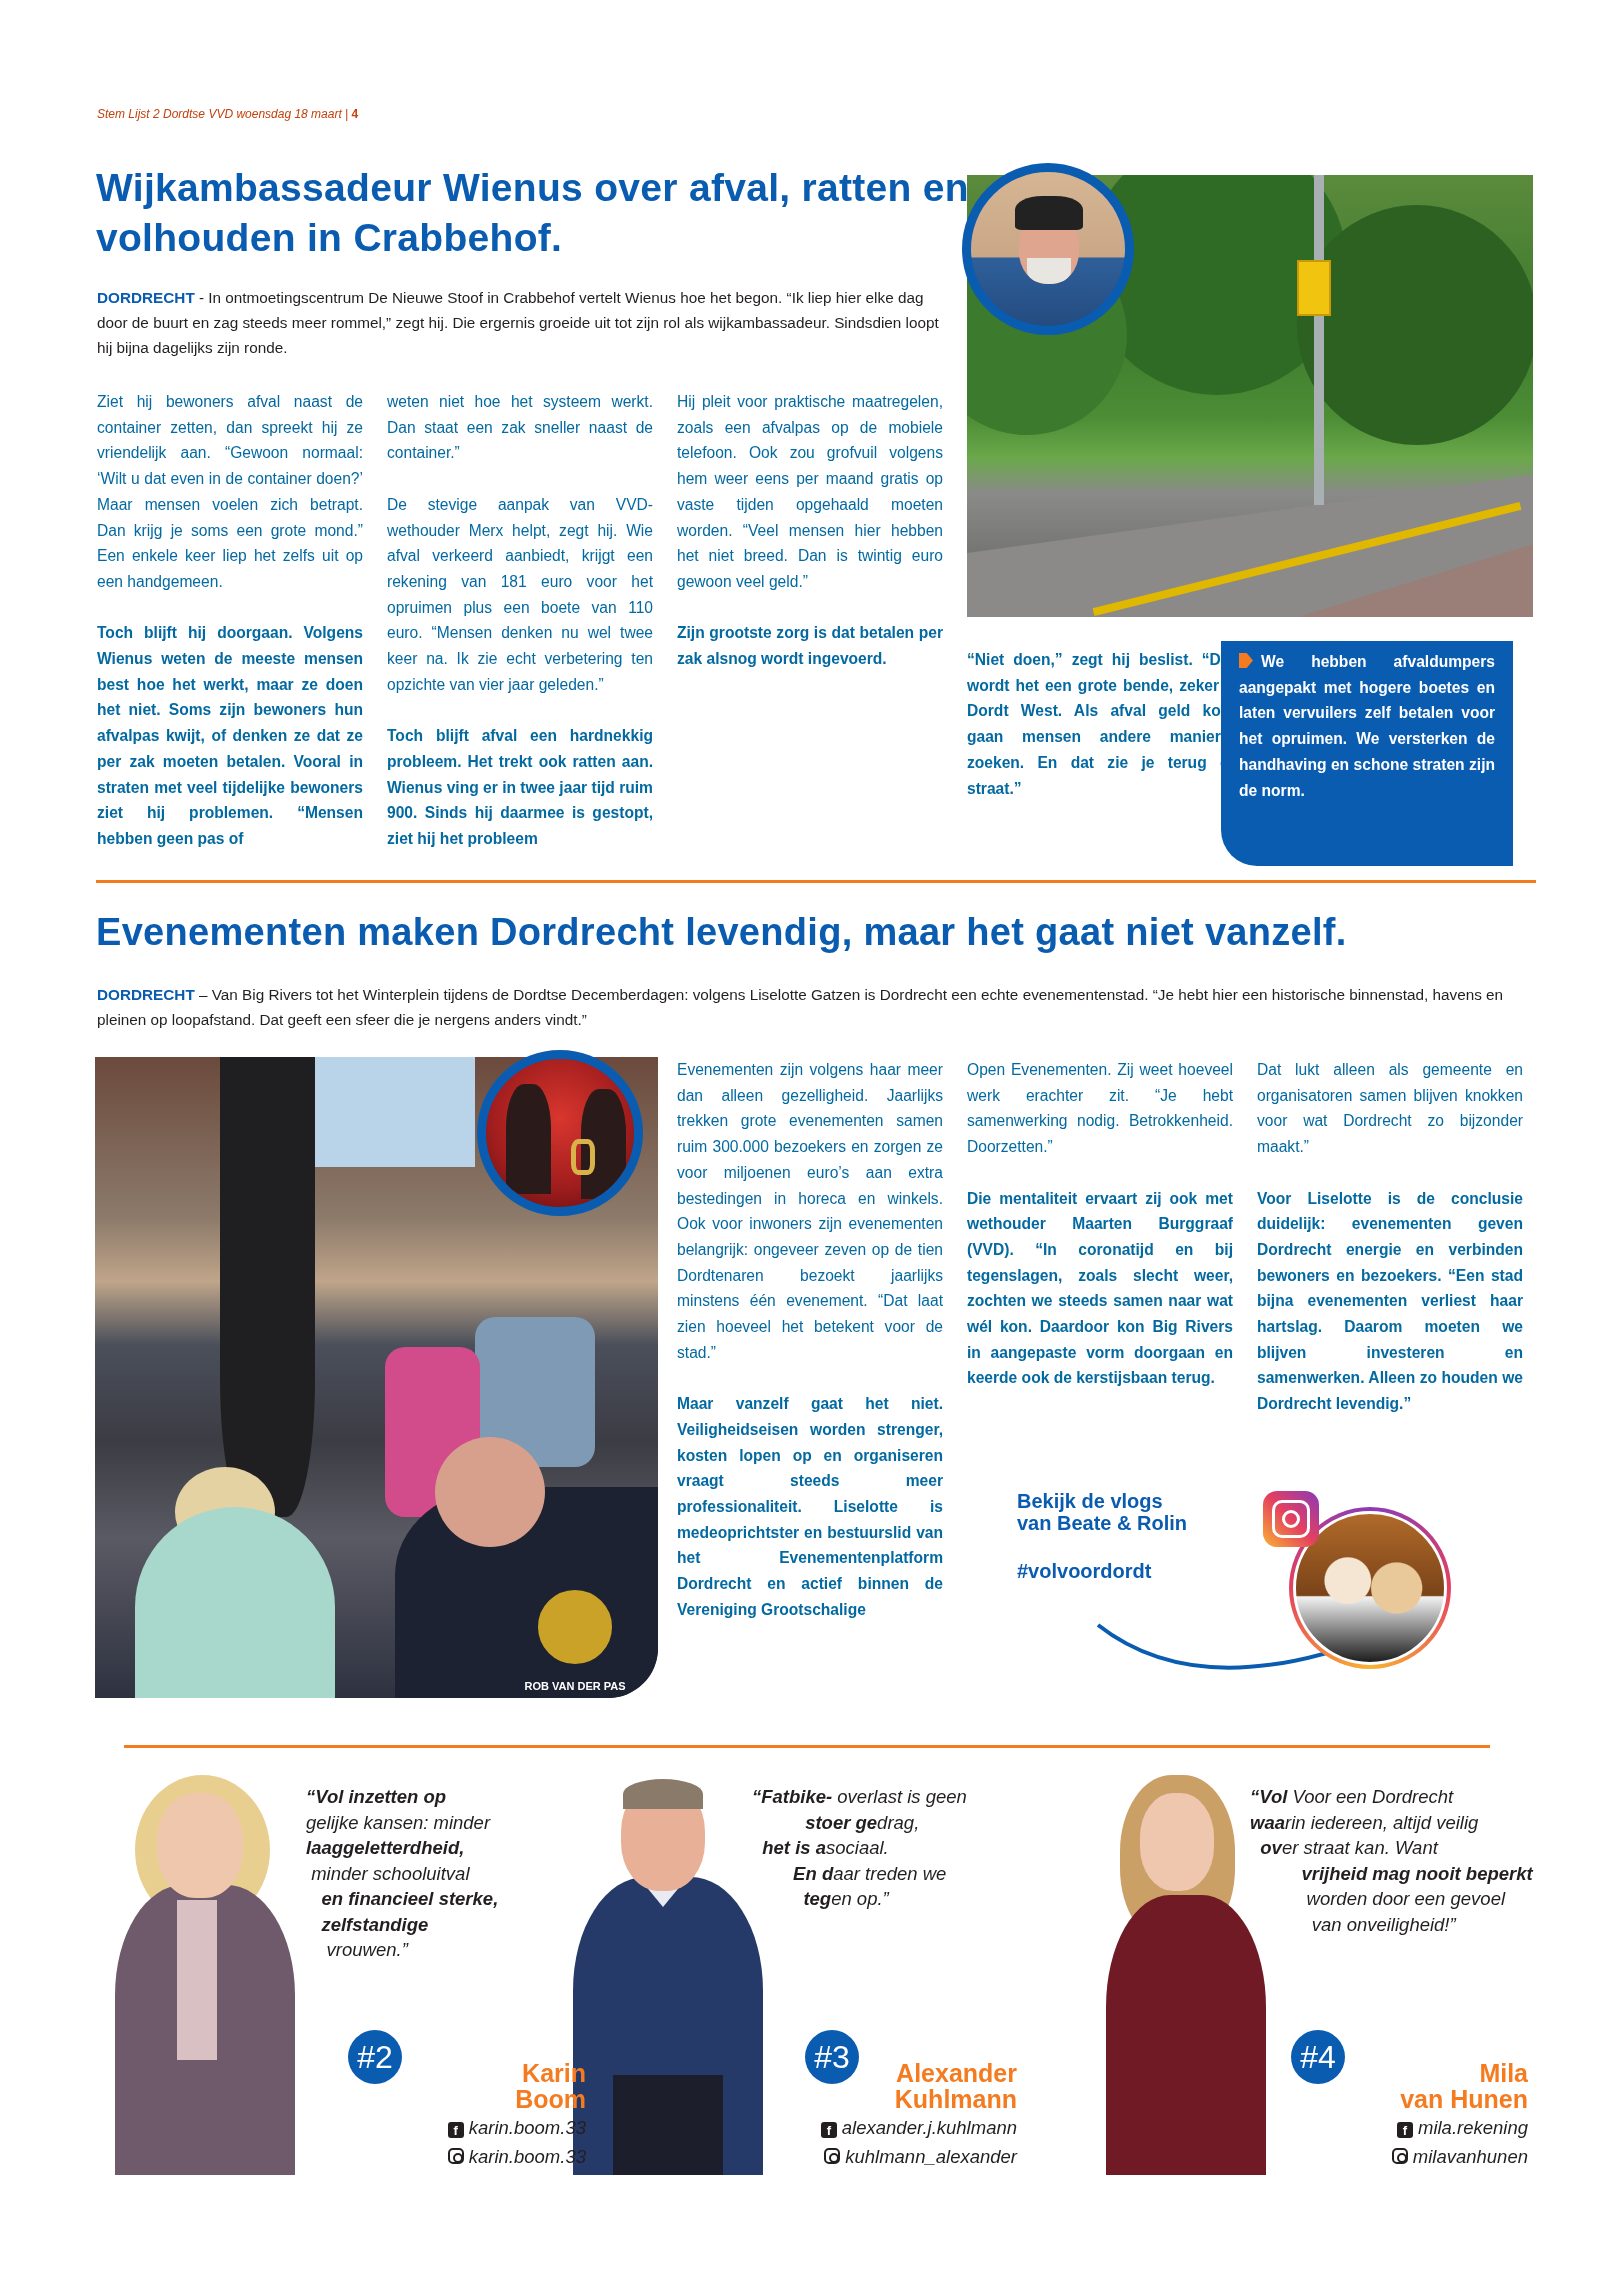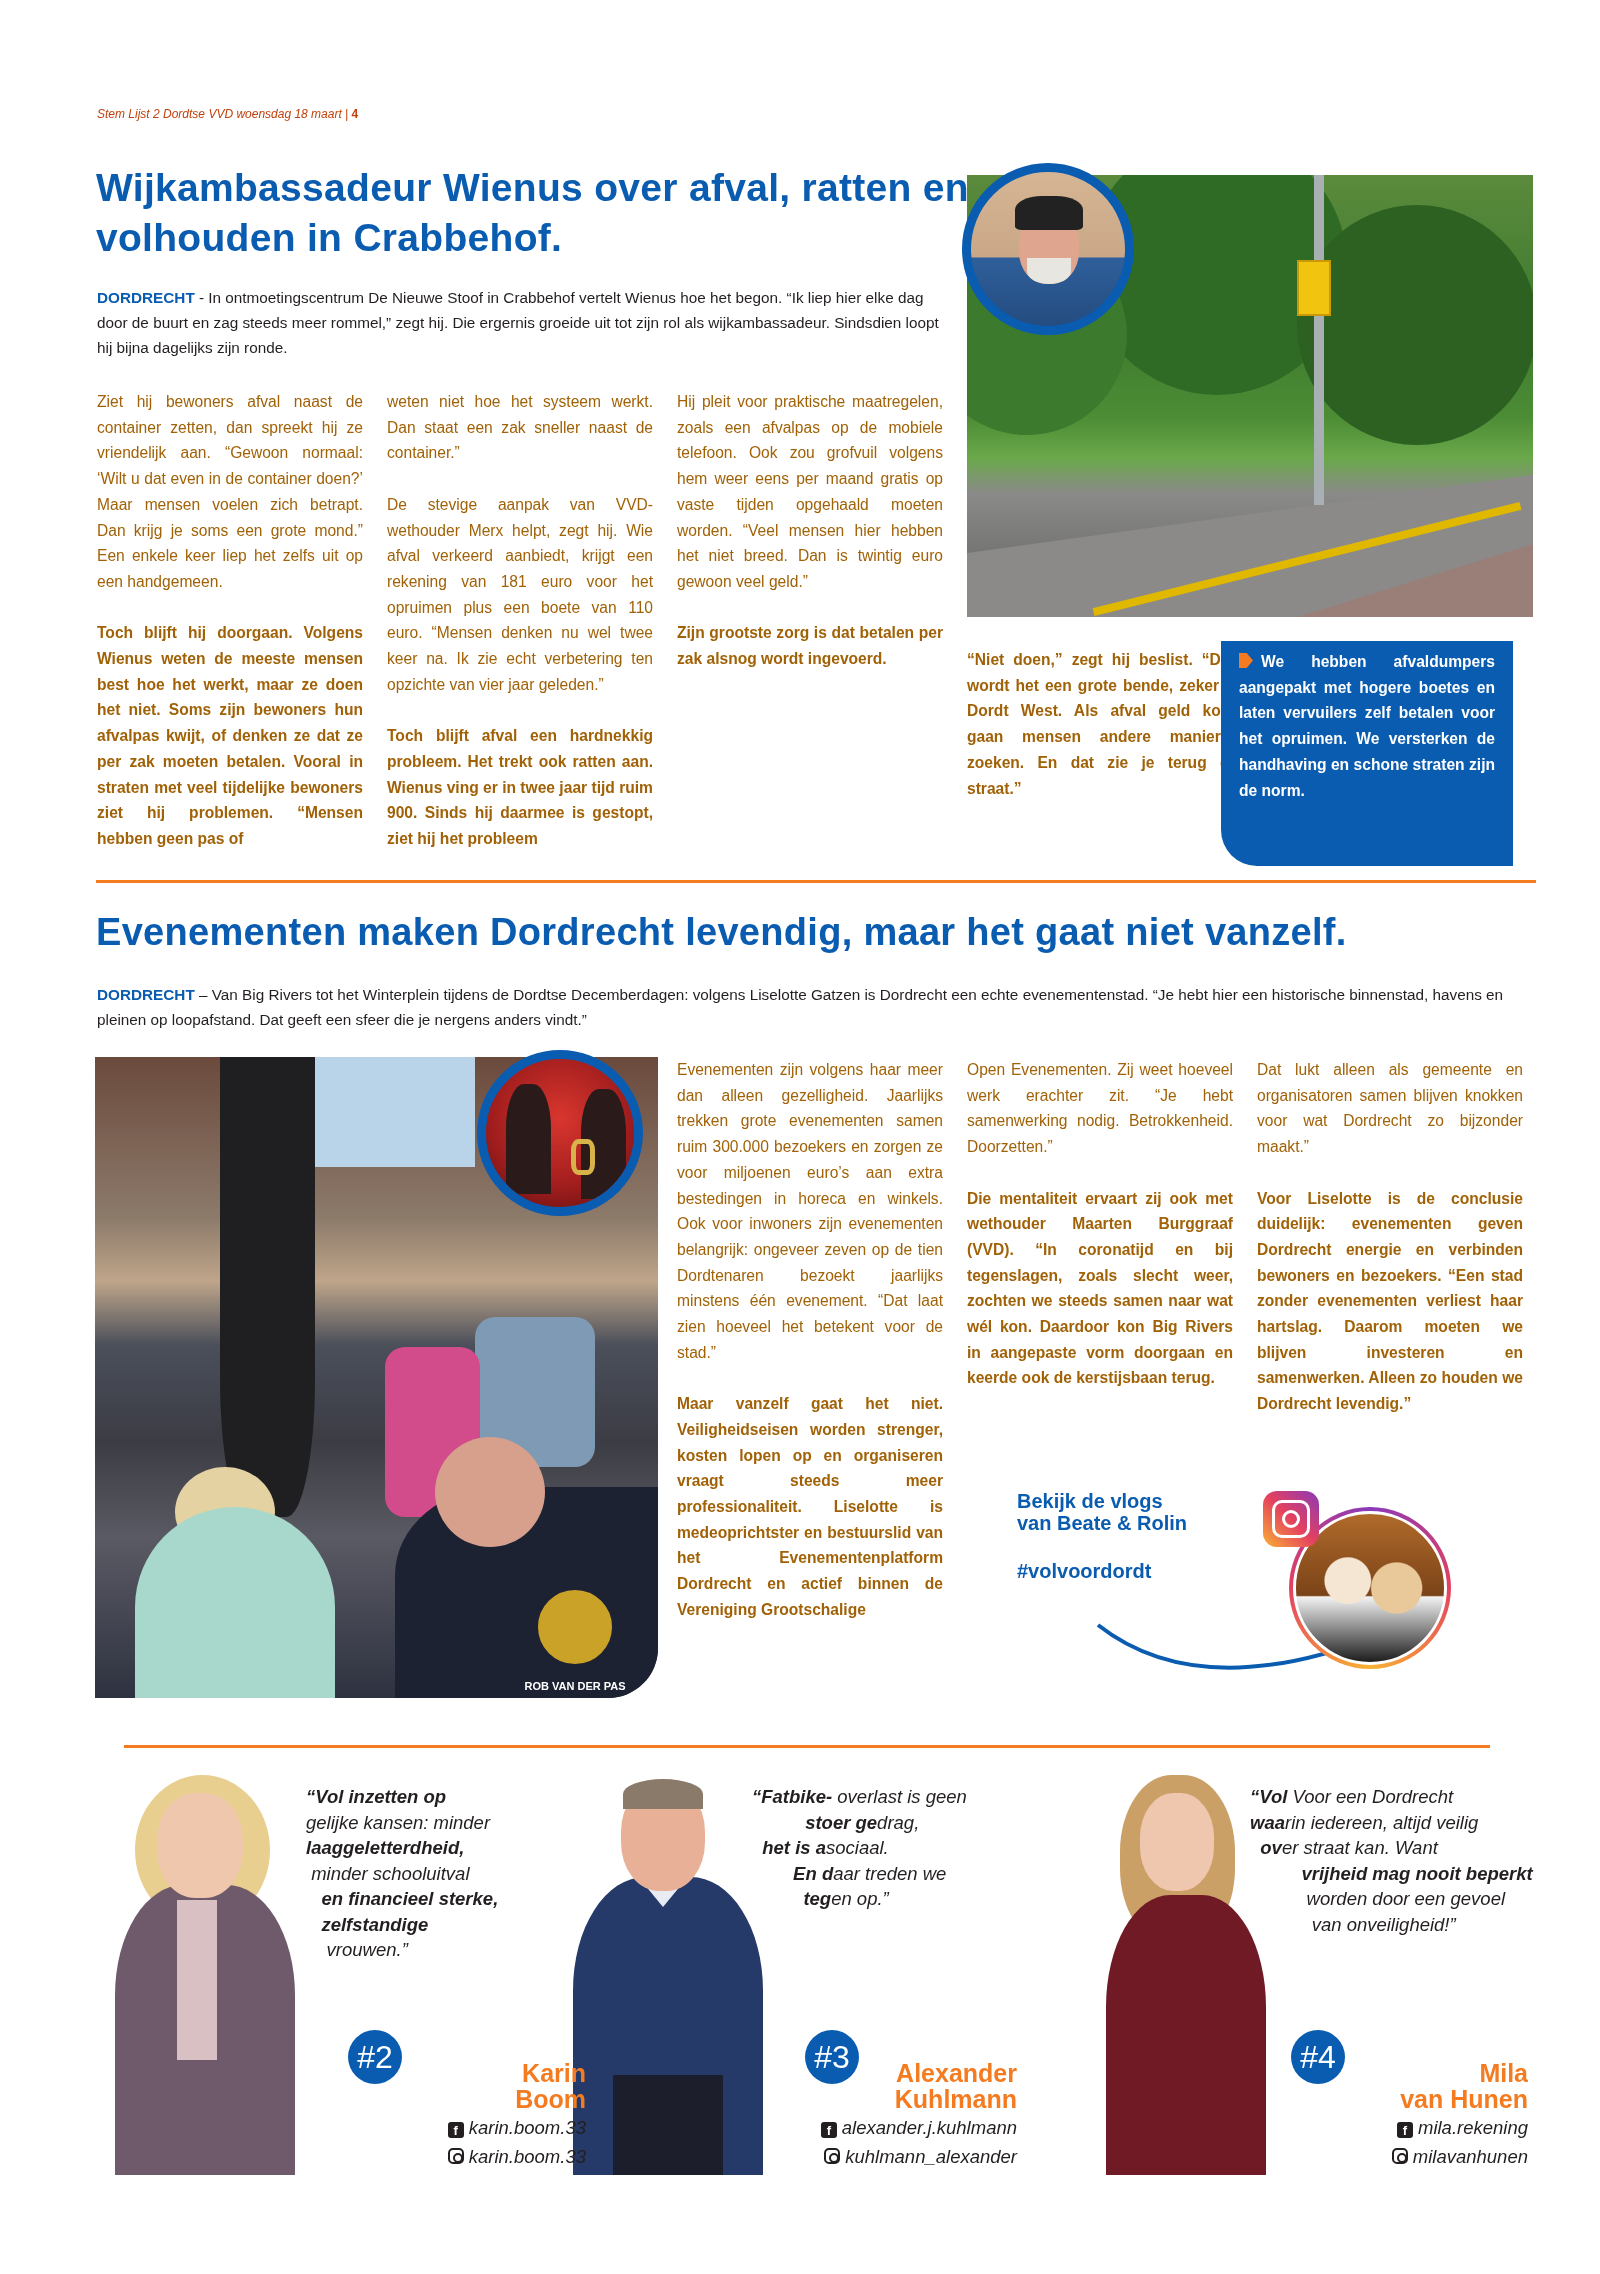--- a/index.html
+++ b/index.html
@@ -11,21 +11,21 @@
 
   .h1 { position: absolute; color: #0a5cb0; font-weight: 700; font-family: "Liberation Sans", sans-serif; letter-spacing: 0.3px; }
   .h1.a1 { left: 96px; top: 163px; width: 880px; font-size: 39px; line-height: 50px; }
   .h1.a2 { left: 96px; top: 908px; width: 1460px; font-size: 38px; line-height: 48px; }
 
   .lead { position: absolute; font-size: 15.3px; line-height: 25px; color: #231f20; }
   .lead .loc { color: #0a5cb0; font-weight: 700; }
   .lead.a1 { left: 97px; top: 285px; width: 860px; }
   .lead.a2 { left: 97px; top: 982px; width: 1440px; }
 
-  .col { position: absolute; width: 266px; font-size: 15.6px; line-height: 25.7px; text-align: justify; color: #a16207; }
+  .col { position: absolute; width: 266px; font-size: 15.6px; line-height: 25.7px; text-align: justify; color: #0369a1; }
   .col p { margin-bottom: 25.7px; }
   .col p:last-child { margin-bottom: 0; font-weight: bold; }
 
   .photo1 { position: absolute; left: 967px; top: 175px; width: 566px; height: 442px; overflow: hidden;
     background: linear-gradient(180deg, #5b8a3c 0%, #3d7a2e 35%, #4d8d35 55%, #6aa84a 64%, #8a8a88 72%, #767674 85%, #8a7068 100%); }
   .photo1 .tree { position: absolute; border-radius: 50%; background: #2f6b25; }
   .photo1 .pole { position: absolute; left: 347px; top: 0; width: 10px; height: 330px; background: #a9b0b4; }
   .photo1 .sign { position: absolute; left: 330px; top: 85px; width: 34px; height: 56px; background: #f1c40f; border: 2px solid #c99a06; }
   .photo1 .curb { position: absolute; left: 120px; top: 380px; width: 440px; height: 8px; background: #e0b800; transform: rotate(-14deg); }
   .photo1 .path { position: absolute; left: 0; top: 300px; width: 566px; height: 142px; background: #8c8a88; clip-path: polygon(0 55%, 100% 0, 100% 100%, 0 100%); }
@@ -203,21 +203,21 @@
 <div class="col" style="left:677px; top:1057px;">
   <p>Evenementen zijn volgens haar meer dan alleen gezelligheid. Jaarlijks trekken grote evenementen samen ruim 300.000 bezoekers en zorgen ze voor miljoenen euro’s aan extra bestedingen in horeca en winkels. Ook voor inwoners zijn evenementen belangrijk: ongeveer zeven op de tien Dordtenaren bezoekt jaarlijks minstens één evenement. “Dat laat zien hoeveel het betekent voor de stad.”</p>
   <p>Maar vanzelf gaat het niet. Veiligheidseisen worden strenger, kosten lopen op en organiseren vraagt steeds meer professionaliteit. Liselotte is medeoprichtster en bestuurslid van het Evenementenplatform Dordrecht en actief binnen de Vereniging Grootschalige</p>
 </div>
 <div class="col" style="left:967px; top:1057px;">
   <p>Open Evenementen. Zij weet hoeveel werk erachter zit. “Je hebt samenwerking nodig. Betrokkenheid. Doorzetten.”</p>
   <p>Die mentaliteit ervaart zij ook met wethouder Maarten Burggraaf (VVD). “In coronatijd en bij tegenslagen, zoals slecht weer, zochten we steeds samen naar wat wél kon. Daardoor kon Big Rivers in aangepaste vorm doorgaan en keerde ook de kerstijsbaan terug.</p>
 </div>
 <div class="col" style="left:1257px; top:1057px;">
   <p>Dat lukt alleen als gemeente en organisatoren samen blijven knokken voor wat Dordrecht zo bijzonder maakt.”</p>
-  <p>Voor Liselotte is de conclusie duidelijk: evenementen geven Dordrecht energie en verbinden bewoners en bezoekers. “Een stad zonder evenementen verliest haar hartslag. Daarom moeten we blijven investeren en samenwerken. Alleen zo houden we Dordrecht levendig.”</p>
+  <p>Voor Liselotte is de conclusie duidelijk: evenementen geven Dordrecht energie en verbinden bewoners en bezoekers. “Een stad bijna evenementen verliest haar hartslag. Daarom moeten we blijven investeren en samenwerken. Alleen zo houden we Dordrecht levendig.”</p>
 </div>
 
 <div class="vlog">
   <div class="t">Bekijk de vlogs</div>
   <div class="t">van Beate &amp; Rolin</div>
   <div class="tag">#volvoordordt</div>
 </div>
 <svg class="vlog-curve" width="300" height="80">
   <path d="M18 10 Q120 90 300 20" stroke="#0a5cb0" stroke-width="4" fill="none"></path>
 </svg>

